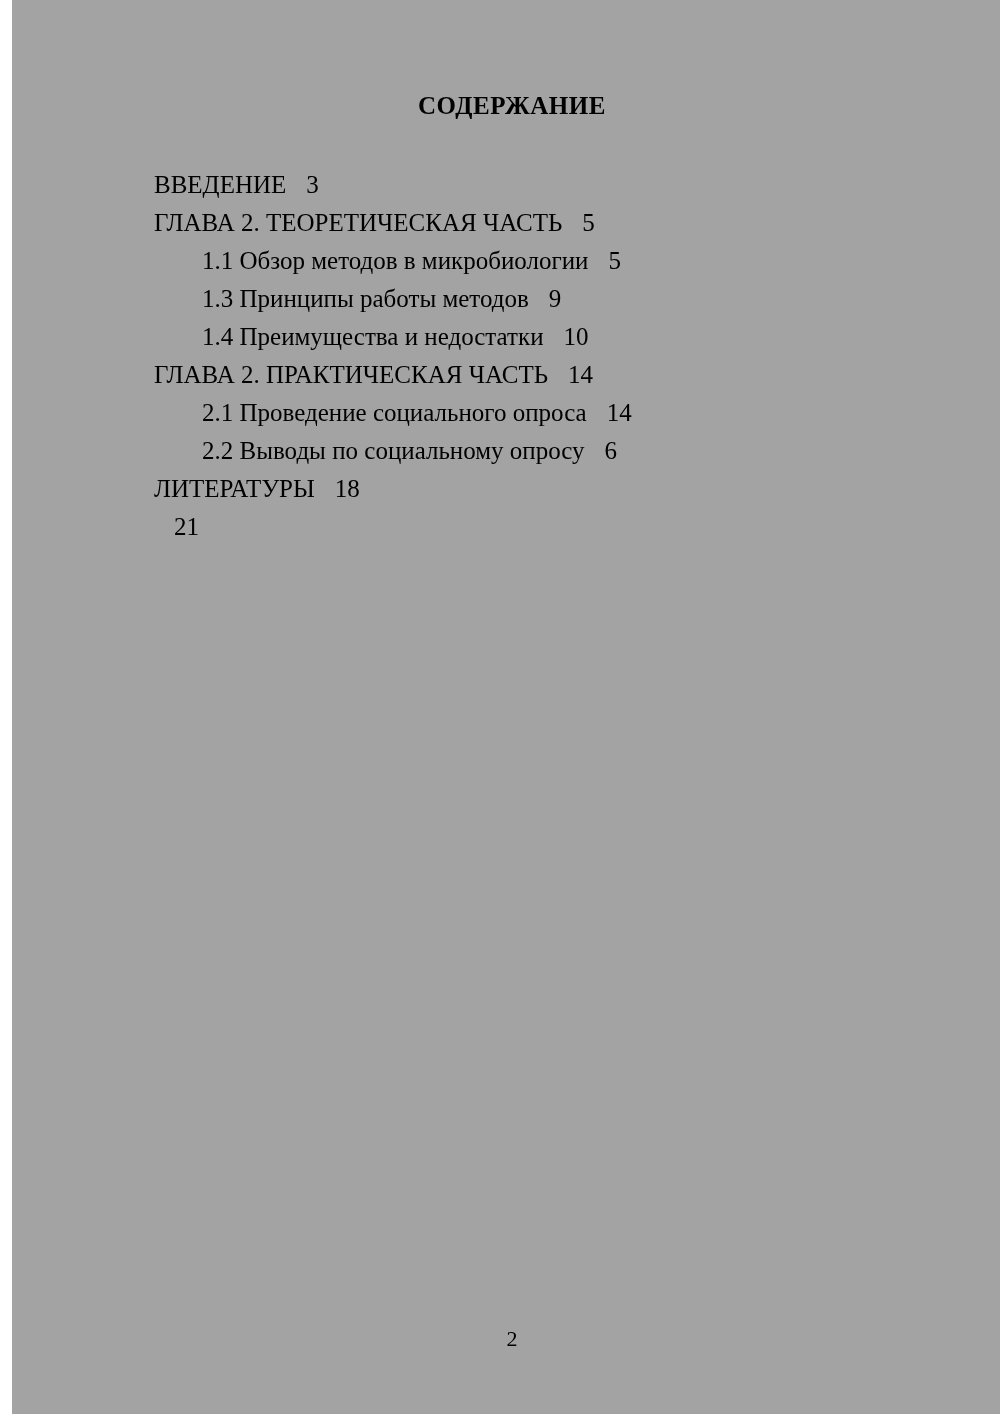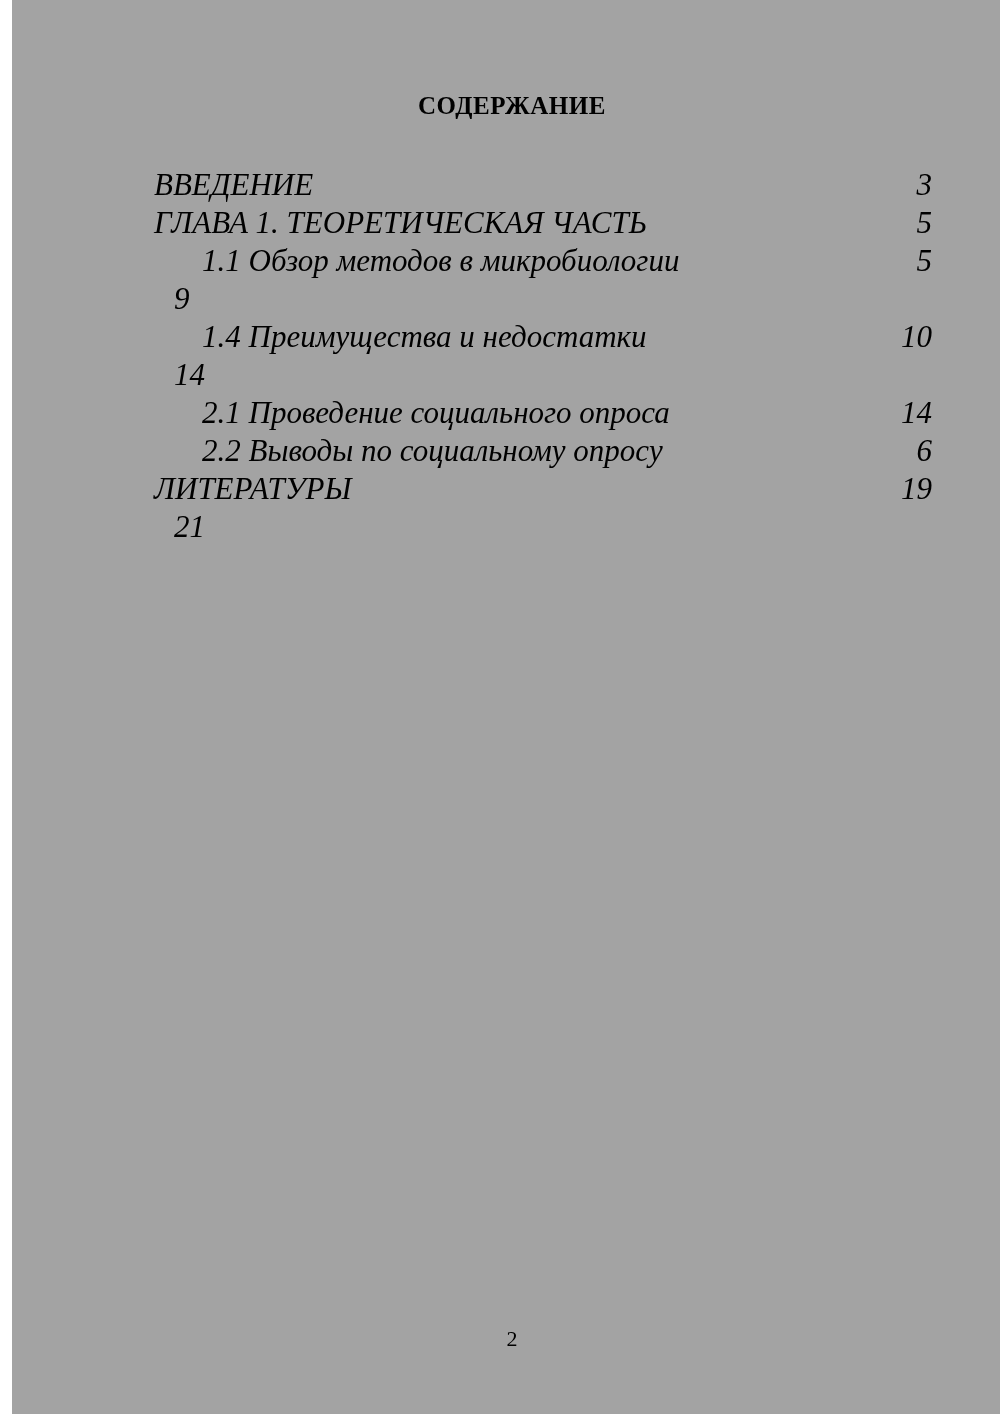--- a/index.html
+++ b/index.html
@@ -35,25 +35,23 @@
   }
   .toc {
     position: absolute;
     top: 166px;
     left: 142px;
     width: 778px;
   }
   .toc-row {
     display: flex;
     align-items: baseline;
-    justify-content: space-between;
-    font-size: 31px;
+    font-size: 25px;
     line-height: 38px;
     white-space: nowrap;
-    font-style: italic;
   }
   .toc-row .label {
     flex: 0 1 auto;
   }
   .toc-row .page-num {
     flex: 0 0 auto;
     text-align: right;
     padding-left: 20px;
   }
   .level-2 .label {
@@ -76,56 +74,58 @@
   <div class="doc-title">СОДЕРЖАНИЕ</div>
 
   <div class="toc">
 
     <div class="toc-row level-1">
       <span class="label">ВВЕДЕНИЕ</span>
       <span class="page-num">3</span>
     </div>
 
     <div class="toc-row level-1">
-      <span class="label">ГЛАВА 1. ТЕОРЕТИЧЕСКАЯ ЧАСТЬ</span>
+      <span class="label">ГЛАВА 2. ТЕОРЕТИЧЕСКАЯ ЧАСТЬ</span>
       <span class="page-num">5</span>
     </div>
 
     <div class="toc-row level-2">
       <span class="label">1.1 Обзор методов в микробиологии</span>
       <span class="page-num">5</span>
     </div>
 
 
     <div class="toc-row level-2">
+      <span class="label">1.3 Принципы работы методов</span>
       <span class="page-num">9</span>
     </div>
 
     <div class="toc-row level-2">
       <span class="label">1.4 Преимущества и недостатки</span>
       <span class="page-num">10</span>
     </div>
 
     <div class="toc-row level-1">
+      <span class="label">ГЛАВА 2. ПРАКТИЧЕСКАЯ ЧАСТЬ</span>
       <span class="page-num">14</span>
     </div>
 
     <div class="toc-row level-2">
       <span class="label">2.1 Проведение социального опроса</span>
       <span class="page-num">14</span>
     </div>
 
     <div class="toc-row level-2">
       <span class="label">2.2 Выводы по социальному опросу</span>
       <span class="page-num">6</span>
     </div>
 
     <div class="toc-row level-1">
       <span class="label">ЛИТЕРАТУРЫ</span>
-      <span class="page-num">19</span>
+      <span class="page-num">18</span>
     </div>
 
     <div class="toc-row level-1">
       <span class="page-num">21</span>
     </div>
 
   </div>
 
   <div class="footer-page">2</div>
 

